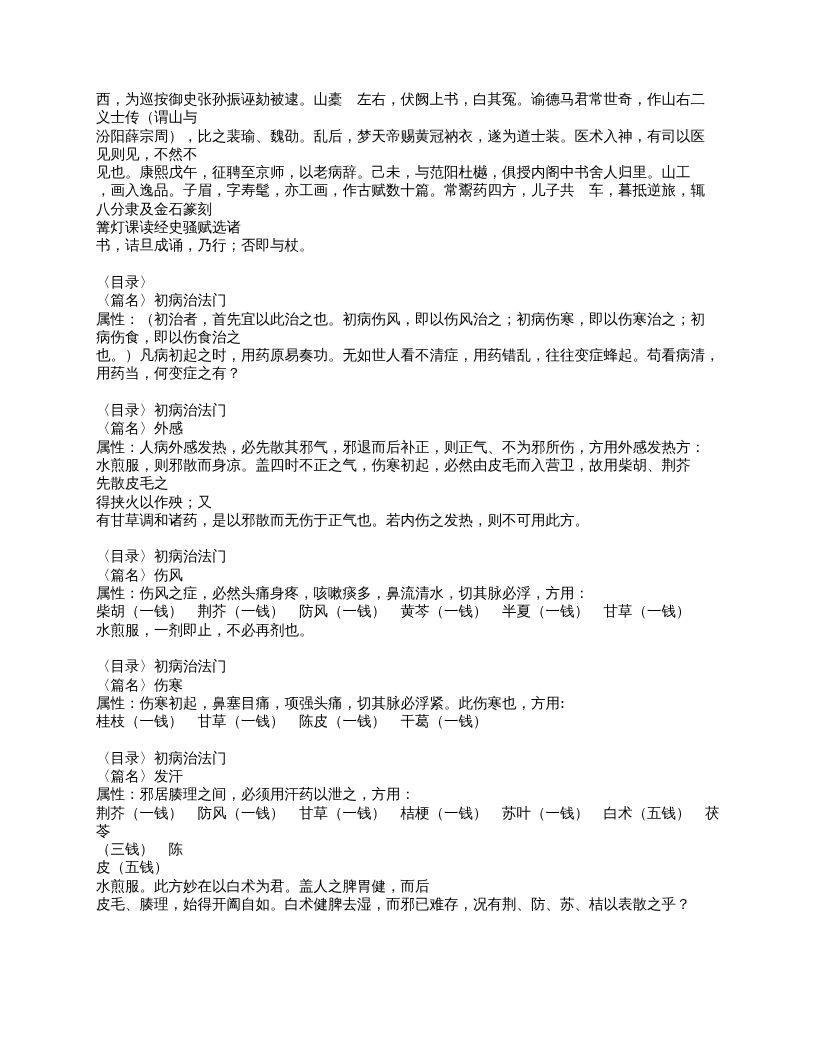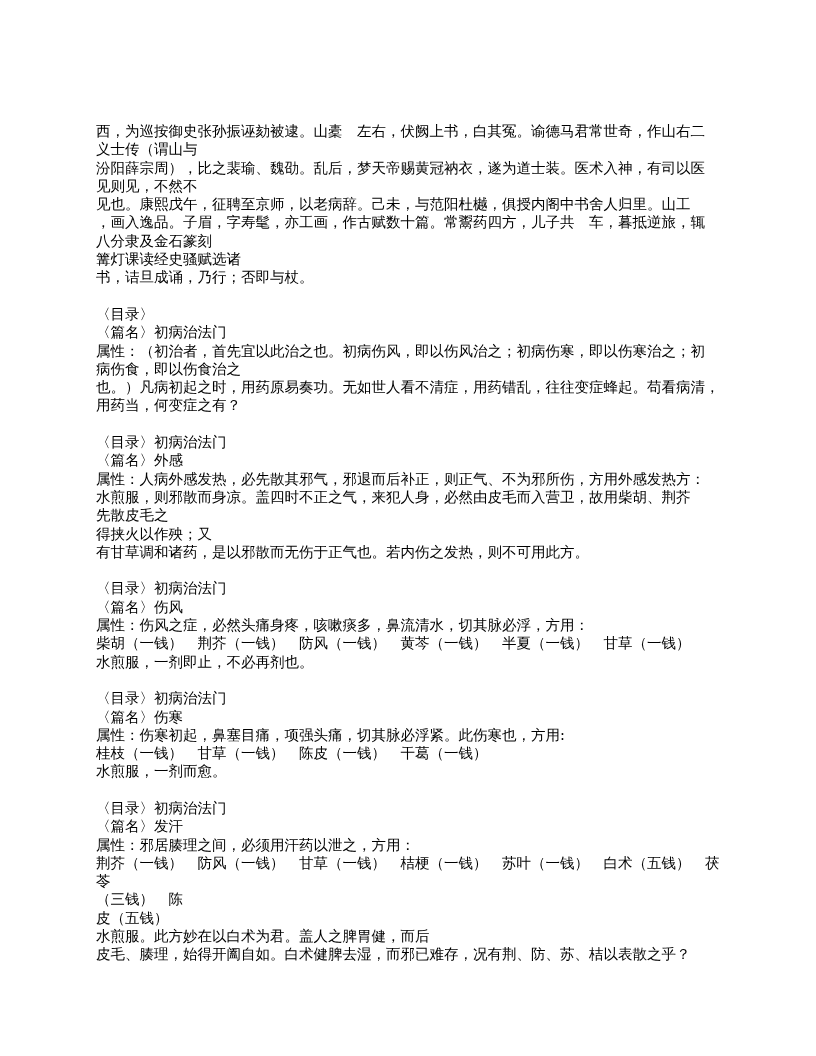--- a/index.html
+++ b/index.html
@@ -13,21 +13,20 @@
     overflow: hidden;
     font-family: "DejaVu Serif", "Liberation Serif", serif;
     color: #000000;
   }
   .page {
     box-sizing: border-box;
     width: 816px;
     height: 863px;
     padding: 90px 96px 0 96px;
     background: #ffffff;
-    margin-top: 32px;
   }
   .block + .block {
     margin-top: 18.3px; 
   }
   .line {
     font-size: 14.5px;
     line-height: 18.3px;
     min-height: 18.3px;
     white-space: pre-wrap;
     letter-spacing: 0;
@@ -57,40 +56,39 @@
     <div class="line">属性：（初治者，首先宜以此治之也。初病伤风，即以伤风治之；初病伤寒，即以伤寒治之；初</div>
     <div class="line">病伤食，即以伤食治之</div>
     <div class="line">也。）凡病初起之时，用药原易奏功。无如世人看不清症，用药错乱，往往变症蜂起。苟看病清，</div>
     <div class="line">用药当，何变症之有？</div>
   </div>
 
   <div class="block">
     <div class="line">〈目录〉初病治法门</div>
     <div class="line">〈篇名〉外感</div>
     <div class="line">属性：人病外感发热，必先散其邪气，邪退而后补正，则正气、不为邪所伤，方用外感发热方：</div>
-    <div class="line">水煎服，则邪散而身凉。盖四时不正之气，来犯人身，必然由皮毛而入营卫，故用柴胡、荆芥</div>
+    <div class="line">水煎服，则邪散而身凉。盖四时不正之气，伤寒初起，必然由皮毛而入营卫，故用柴胡、荆芥</div>
     <div class="line">先散皮毛之</div>
     <div class="line">得挟火以作殃；又</div>
     <div class="line">有甘草调和诸药，是以邪散而无伤于正气也。若内伤之发热，则不可用此方。</div>
   </div>
 
   <div class="block">
     <div class="line">〈目录〉初病治法门</div>
     <div class="line">〈篇名〉伤风</div>
     <div class="line">属性：伤风之症，必然头痛身疼，咳嗽痰多，鼻流清水，切其脉必浮，方用：</div>
     <div class="line">柴胡（一钱）　荆芥（一钱）　防风（一钱）　黄芩（一钱）　半夏（一钱）　甘草（一钱）</div>
     <div class="line">水煎服，一剂即止，不必再剂也。</div>
   </div>
 
   <div class="block">
     <div class="line">〈目录〉初病治法门</div>
     <div class="line">〈篇名〉伤寒</div>
     <div class="line">属性：伤寒初起，鼻塞目痛，项强头痛，切其脉必浮紧。此伤寒也，方用:</div>
     <div class="line">桂枝（一钱）　甘草（一钱）　陈皮（一钱）　干葛（一钱）</div>
-    <div class="line">水煎服，一剂而愈。</div>
   </div>
 
   <div class="block">
     <div class="line">〈目录〉初病治法门</div>
     <div class="line">〈篇名〉发汗</div>
     <div class="line">属性：邪居腠理之间，必须用汗药以泄之，方用：</div>
     <div class="line">荆芥（一钱）　防风（一钱）　甘草（一钱）　桔梗（一钱）　苏叶（一钱）　白术（五钱）　茯苓</div>
     <div class="line">（三钱）　陈</div>
     <div class="line">皮（五钱）</div>
     <div class="line">水煎服。此方妙在以白术为君。盖人之脾胃健，而后</div>

